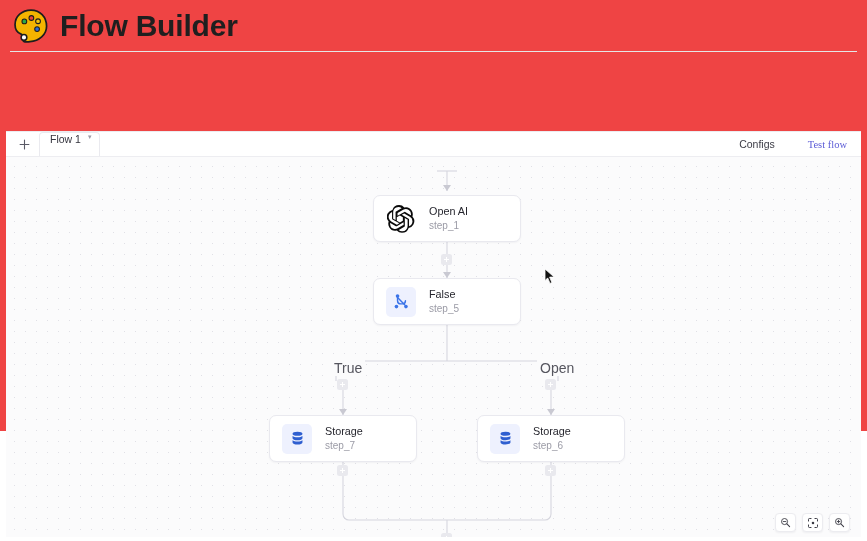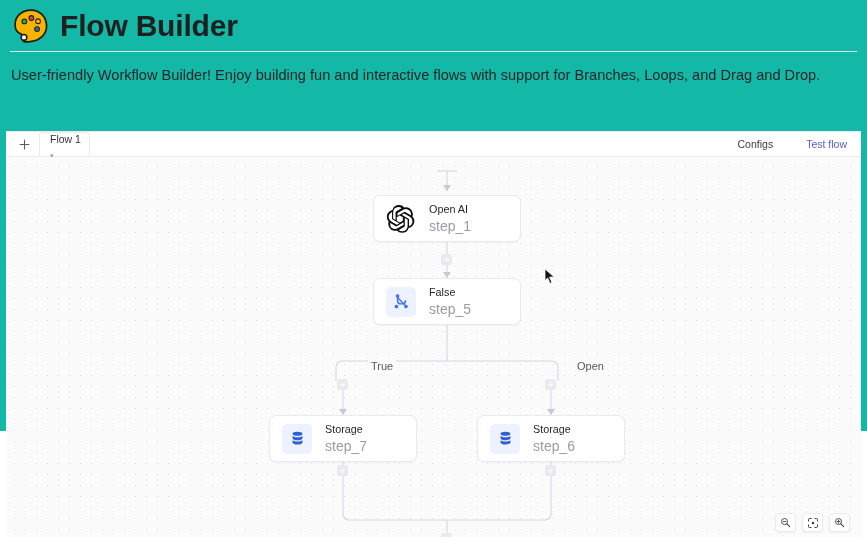--- a/index.html
+++ b/index.html
@@ -3,21 +3,21 @@
 <meta charset="utf-8">
 <style>
   * { box-sizing: border-box; }
   html, body {
     margin: 0; padding: 0;
     width: 867px; height: 541px;
     background: #ffffff;
     font-family: "Liberation Sans", sans-serif;
     overflow: hidden;
   }
-  #app { position: relative; width: 867px; height: 431px; background:#14b8a6; }
+  #app { position: relative; width: 867px; height: 431px; background:#ef4444; }
 
   
   .header {
     position: absolute; left: 0; top: 0; width: 867px; height: 52px;
     display: flex; align-items: center; padding-left: 12px;
   }
   .palette-emoji { width: 38px; height: 38px; flex: 0 0 38px; margin-right: 10px; }
   .page-title {
     font-size: 30px; font-weight: 600; color: #1f1f1f;
     letter-spacing: -0.2px; line-height: 1; white-space: nowrap;
@@ -55,30 +55,29 @@
     color: #5a5a66; font-size: 15px; line-height: 1; cursor: pointer;
     user-select: none;
   }
   .tab-item {
     height: 24px; margin-left: 4px; padding: 0 8px 0 10px;
     display: flex; gap: 7px;
     background: #ffffff;
     border: 1px solid #eaeaef; border-bottom: none;
     border-radius: 4px 4px 0 0;
     cursor: pointer;
-    flex-direction: column;
   }
   .tab-label { font-size: 10.5px; color: #33333d; white-space: nowrap; }
   .tab-caret { font-size: 7px; color: #9a9aa6; line-height: 1; }
   .tabbar-right {
     margin-left: auto; display: flex; align-items: center;
     gap: 33px; padding-right: 14px;
   }
   .tb-action { font-size: 10.5px; color: #3c3c46; cursor: pointer; white-space: nowrap; }
-  .tb-action.accent { color: #5b5bd6; }
+  .tb-action.accent { color: #5b5bd6; font-family: Liberation Serif, serif; }
 
   
   .canvas {
     position: absolute; left: 0; top: 25px; width: 855px; height: 381px;
     background-color: #fbfbfc;
     background-image: radial-gradient(#e0e0e6 0.9px, transparent 0.9px);
     background-size: 11px 11px;
     background-position: 3px 4px;
     overflow: hidden;
   }
@@ -92,21 +91,21 @@
     border-radius: 7px;
     box-shadow: 0 1px 2px rgba(20,20,40,0.045);
     display: flex; align-items: center;
     padding-left: 12px; gap: 13px;
     cursor: pointer;
   }
   .node-icon { width: 30px; height: 30px; flex: 0 0 30px; display:flex; align-items:center; justify-content:center; }
   .node-icon.tinted { background: #eef1fe; border-radius: 5px; }
   .node-text { display: flex; flex-direction: column; gap: 4px; }
   .node-title { font-size: 10.8px; color: #26262e; line-height: 1; }
-  .node-sub { font-size: 14px; color: #9b9ba6; line-height: 1; }
+  .node-sub { font-size: 10px; color: #9b9ba6; line-height: 1; }
 
   #node-openai { left: 367px; top: 38px; width: 148px; height: 47px; }
   #node-branch { left: 367px; top: 121px; width: 148px; height: 47px; }
   #node-storage-left  { left: 263px; top: 258px; width: 148px; height: 47px; }
   #node-storage-right { left: 471px; top: 258px; width: 148px; height: 47px; }
 
   
   .edge-plus {
     position: absolute; width: 11px; height: 11px;
     background: #e9e9ee; border-radius: 2.5px;
@@ -114,22 +113,22 @@
     cursor: pointer;
   }
   .edge-plus::before, .edge-plus::after {
     content: ""; position: absolute; background: #ffffff;
   }
   .edge-plus::before { width: 5px; height: 1.2px; }
   .edge-plus::after  { width: 1.2px; height: 5px; }
 
   
   .branch-label {
-    position: absolute; font-size: 11px; color: #56565f;
-    background: #fbfbfc; padding: 0 3px; white-space: nowrap; margin-left: 37px;
+    position: absolute; font-size: 14px; color: #56565f;
+    background: #fbfbfc; padding: 0 3px; white-space: nowrap;
   }
 
   
   .zoom-controls {
     position: absolute; right: 11px; bottom: 6px;
     display: flex; gap: 6px;
   }
   .zoom-btn {
     width: 21px; height: 19px; background: #ffffff;
     border: 1px solid #ececf0; border-radius: 4px;
@@ -152,21 +151,20 @@
       <ellipse cx="12.6" cy="32.0" rx="3.0" ry="3.0" fill="#ffffff" stroke="#1d1d1d" stroke-width="1.6"></ellipse>
       <circle cx="13.0" cy="15.2" r="2.5" fill="#2aa84a" stroke="#1d1d1d" stroke-width="1.1"></circle>
       <circle cx="20.4" cy="11.6" r="2.5" fill="#e8453c" stroke="#1d1d1d" stroke-width="1.1"></circle>
       <circle cx="27.4" cy="15.0" r="2.5" fill="#f4c20d" stroke="#1d1d1d" stroke-width="1.1"></circle>
       <circle cx="26.4" cy="23.2" r="2.5" fill="#2f6ed4" stroke="#1d1d1d" stroke-width="1.1"></circle>
     </svg>
     <div class="page-title">Flow Builder</div>
   </div>
   <div class="header-rule"></div>
 
-  <div class="description">User-friendly Workflow Builder! Enjoy building fun and interactive flows with support for Branches, Loops, and Drag and Drop.</div>
 
   <div class="builder">
 
     <div class="tabbar">
       <div class="add-tab-btn">
         <svg width="11" height="11" viewBox="0 0 12 12">
           <path d="M6 1.2v9.6M1.2 6h9.6" stroke="#5a5a66" stroke-width="1.2" stroke-linecap="round"></path>
         </svg>
       </div>
       <div class="tab-item">

